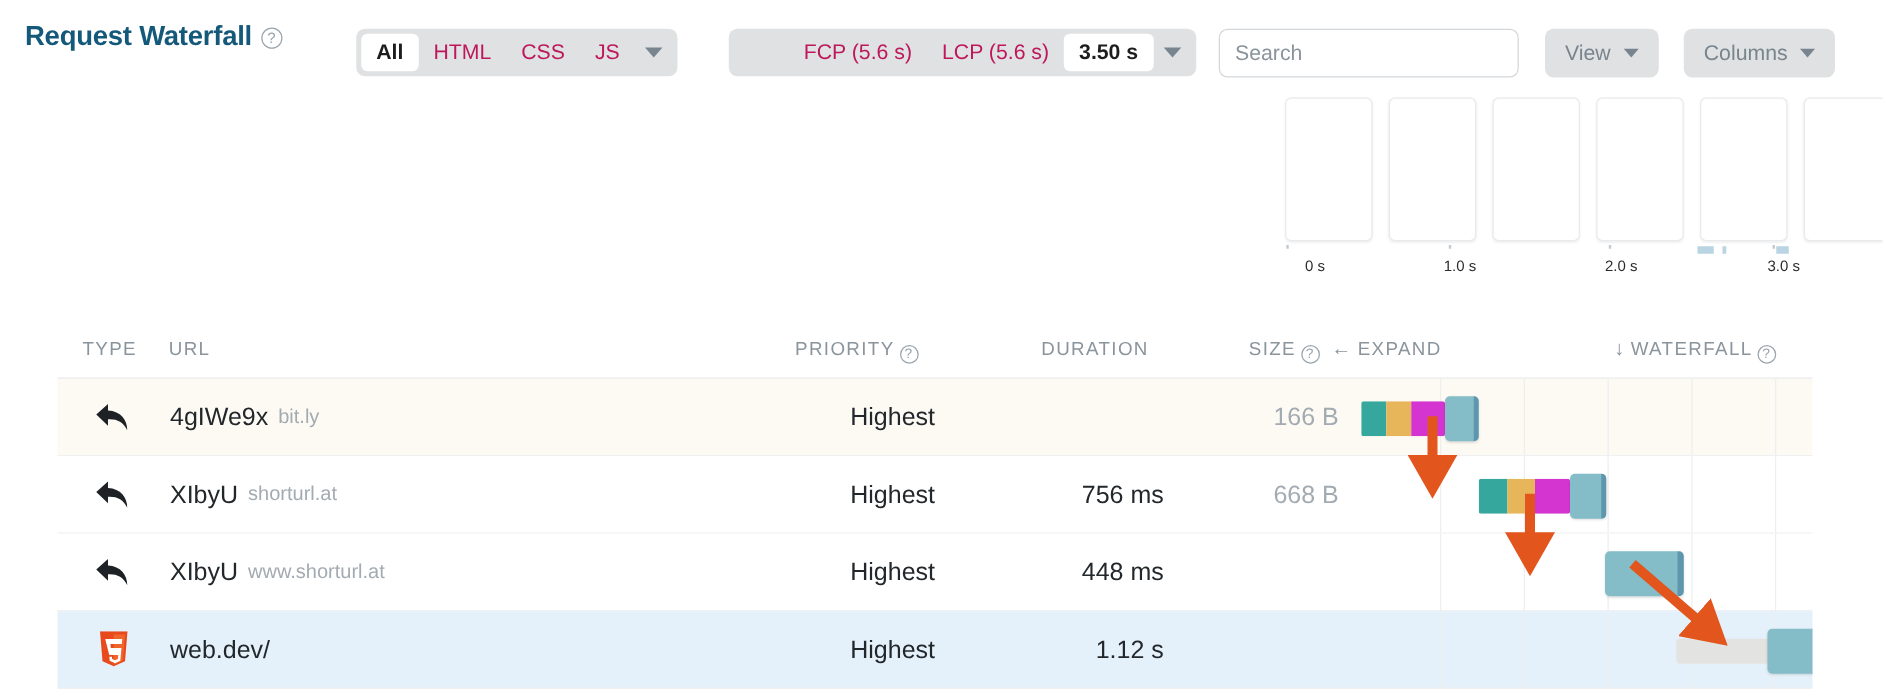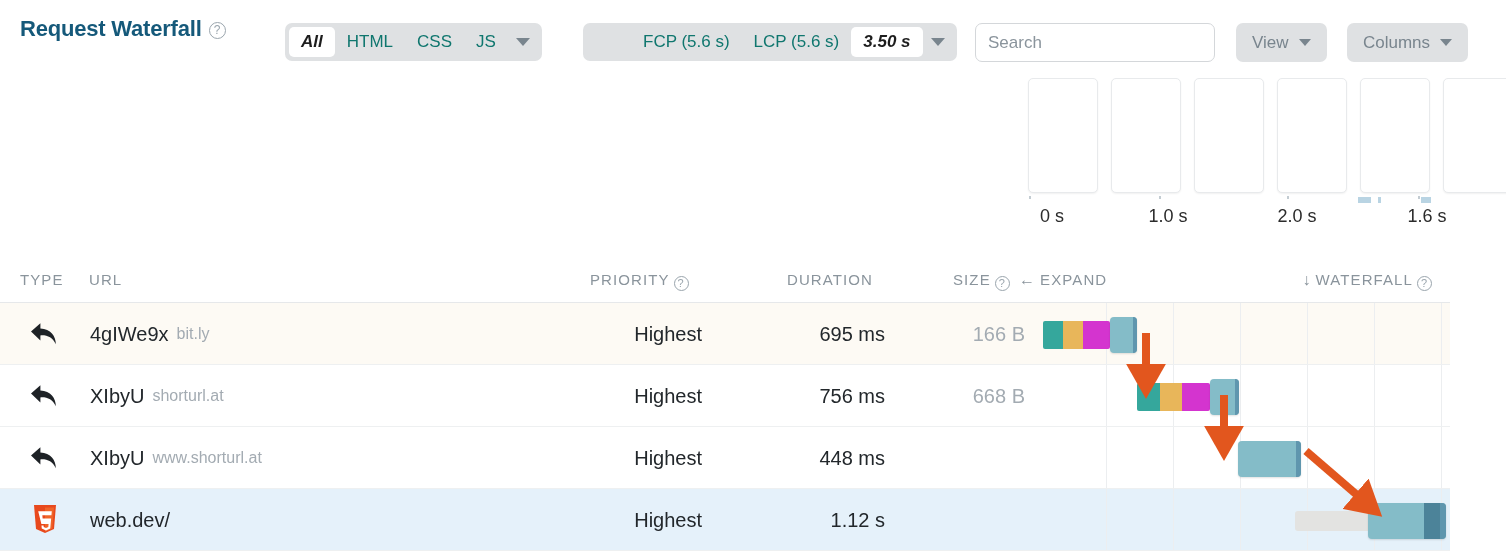--- a/index.html
+++ b/index.html
@@ -32,25 +32,25 @@
     width:15px; height:15px; line-height:12px; font-size:11px;
     border-width:1.4px; margin-left:4px; vertical-align:-2px;
   }
 
   .seg-group {
     position:absolute; height:38px; background:#dfe1e3;
     border-radius:7px; display:flex; align-items:center; padding:4px;
   }
   .seg-btn {
     height:30px; padding:0 12px; display:flex; align-items:center;
-    justify-content:center; font-size:17px; color:#0f766e;
+    justify-content:center; font-size:17px; color:#be185d;
     border-radius:5px; cursor:pointer; white-space:nowrap;
     background:transparent;
   }
-  .seg-btn.active { background:#ffffff; color:#1d1d1d; font-weight:bold;font-style:italic; }
+  .seg-btn.active { background:#ffffff; color:#1d1d1d; font-weight:bold; }
   .seg-caret {
     width:30px; height:30px; display:flex; align-items:center;
     justify-content:center; cursor:pointer;
   }
   .caret {
     width:0;height:0;border-left:7px solid transparent;
     border-right:7px solid transparent;border-top:8px solid #79858e;
   }
   .caret.small { border-left-width:6px;border-right-width:6px;border-top-width:7px; }
 
@@ -78,41 +78,41 @@
   .filmstrip { position:absolute; left:1028px; top:78px; width:460px; height:165px; }
   .frames { position:absolute; left:0; top:0; display:flex; gap:13px; }
   .frame {
     width:70px; height:115px; background:#fff;
     border:1px solid #e8eaec; border-radius:5px;
     box-shadow:0 1px 2px rgba(0,0,0,0.06);
   }
   .fs-axis { position:absolute; left:0; top:118px; width:460px; height:46px; }
   .fs-tick { position:absolute; top:0; width:2px; height:3px; background:#c3ccd2; }
   .fs-label {
-    position:absolute; top:10px; font-size:18px; color:#2b2b2b;
+    position:absolute; top:10px; font-size:12px; color:#2b2b2b;
     transform:translateX(-50%); white-space:nowrap;
   }
   .fs-marker { position:absolute; top:1px; height:6px; background:#b9d4e3; }
 
   
-  .table { position:absolute; left:0; top:258px; width:1450px; }
+  .table { position:absolute; left:0; top:258px; width:1450px;padding-left:46px; }
   .thead {
     position:relative; height:45px; border-bottom:1px solid #e6e8ea;
   }
   .th {
     position:absolute; top:13px; font-size:15px; color:#8a949c;
     letter-spacing:1.1px; white-space:nowrap;
   }
   #th-type { left:20px; }
   #th-url { left:89px; }
   #th-priority { left:590px; }
   #th-duration { left:787px; }
   #th-size { left:953px; }
   #th-expand { left:1019px; }
-  #th-waterfall { right:18px; }
+  #th-waterfall { right:29px; }
   .arrow-glyph { font-size:16px; margin-right:4px; }
 
   .row {
     position:relative; height:62px; border-bottom:1px solid #eef0f1;
     overflow:hidden;
   }
   .row.tint-cream { background:#fdfaf4; }
   .row.tint-blue  { background:#e5f1fa; }
   .row.tint-white { background:#ffffff; }
 
@@ -196,21 +196,21 @@
         <div class="frame"></div>
       </div>
     <div class="fs-axis" id="fs-axis-host">
         <div class="fs-tick" style="left: 1px;"></div>
         <div class="fs-tick" style="left: 131px;"></div>
         <div class="fs-tick" style="left: 259px;"></div>
         <div class="fs-tick" style="left: 390px;"></div>
         <div class="fs-label" style="left: 24px;">0 s</div>
         <div class="fs-label" style="left: 140px;">1.0 s</div>
         <div class="fs-label" style="left: 269px;">2.0 s</div>
-        <div class="fs-label" style="left: 399px;">1.6 s</div>
+        <div class="fs-label" style="left: 399px;">3.0 s</div>
         <div class="fs-marker" style="left: 330px; width: 13px;"></div>
         <div class="fs-marker" style="left: 350px; width: 3px;"></div>
         <div class="fs-marker" style="left: 393px; width: 10px;"></div>
       </div>
   </div>
 
   <div class="table">
 
     <div class="thead">
       <div class="th" id="th-type">TYPE</div>
@@ -236,23 +236,20 @@
             <svg class="icon-redirect" viewBox="0 0 34 28">
               <path d="M12.4 3.2 L3.0 11.6 L12.4 20.6 L12.4 15.4 C19.5 15.0 24.5 17.4 27.8 24.2 C27.9 16.0 22.6 8.9 12.4 8.4 Z" fill="#1e2226"></path>
             </svg>
           </div>
           <div class="cell c-url">
             <span class="url-main">4gIWe9x</span>
             <span class="url-host">bit.ly</span>
           </div>
           <div class="cell c-priority">
             <span class="val-main">Highest</span>
-          </div>
-          <div class="cell c-duration">
-            <span class="val-main">695 ms</span>
           </div>
           <div class="cell c-size">
             <span class="val-muted">166 B</span>
           </div>
           <div class="wf-area">
             <div class="gridline" style="left: 0px;"></div>
             <div class="gridline" style="left: 67px;"></div>
             <div class="gridline" style="left: 134px;"></div>
             <div class="gridline" style="left: 201px;"></div>
             <div class="gridline" style="left: 268px;"></div>

